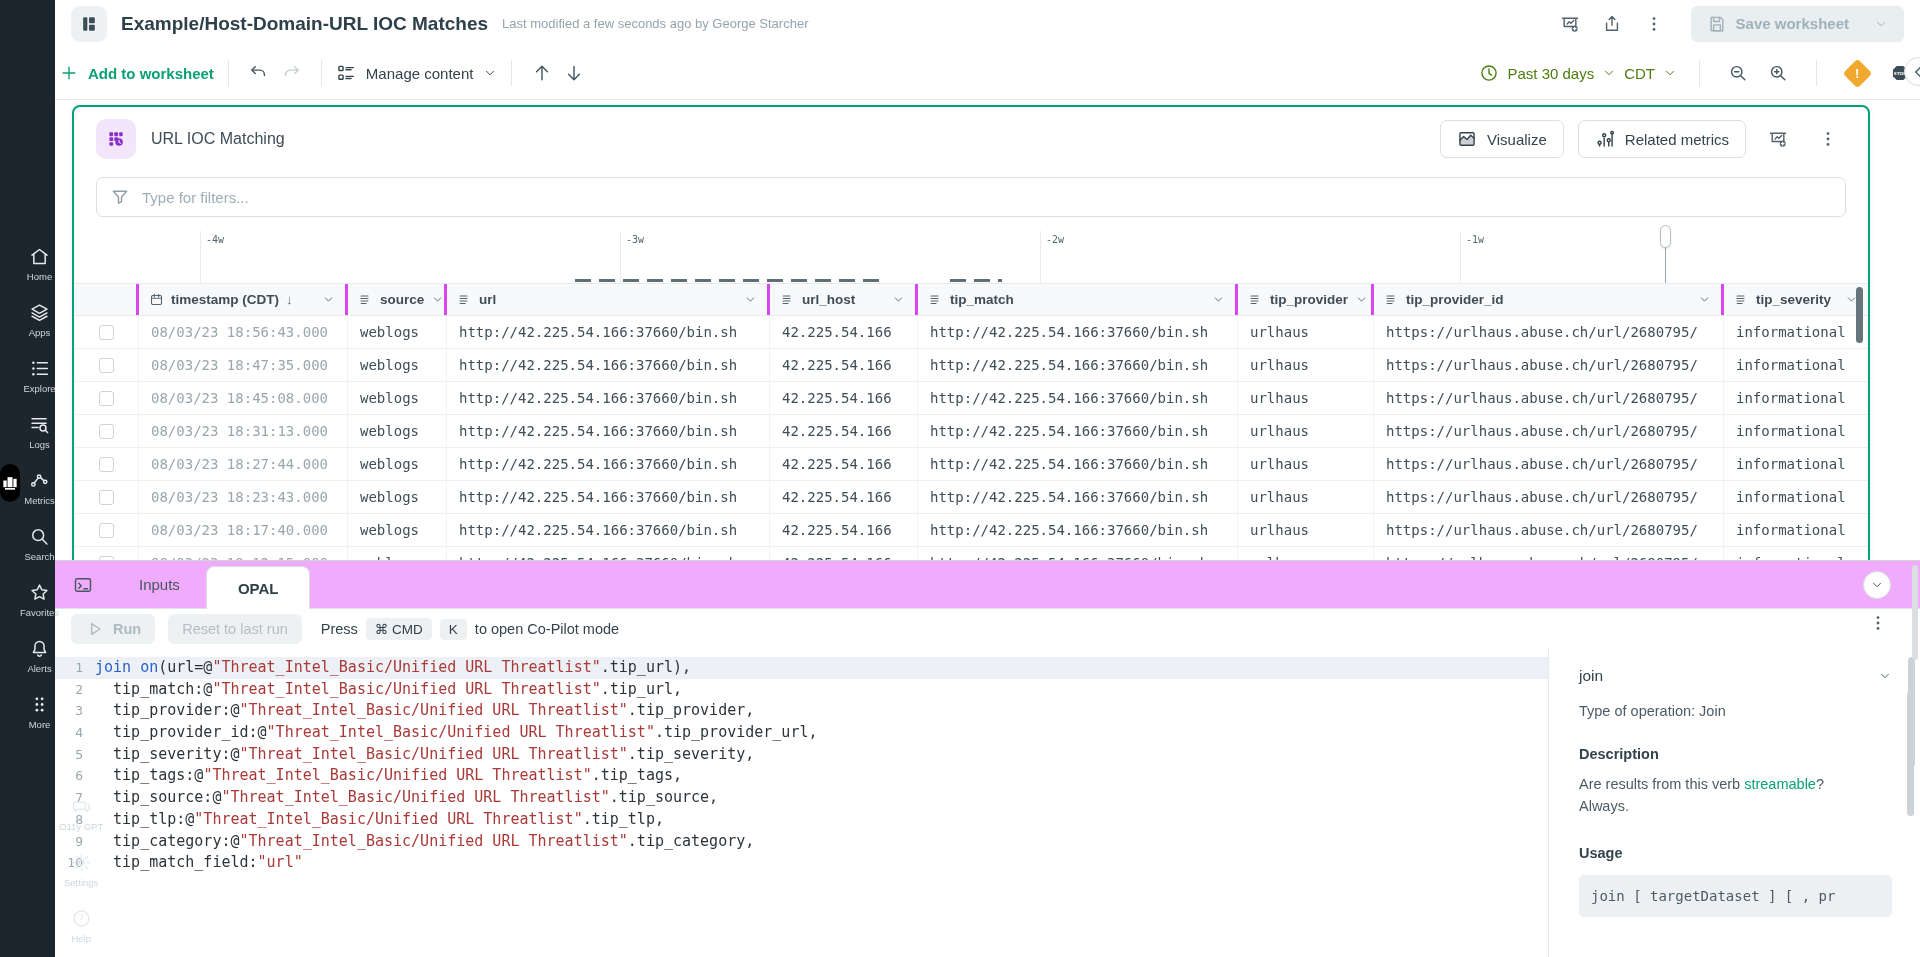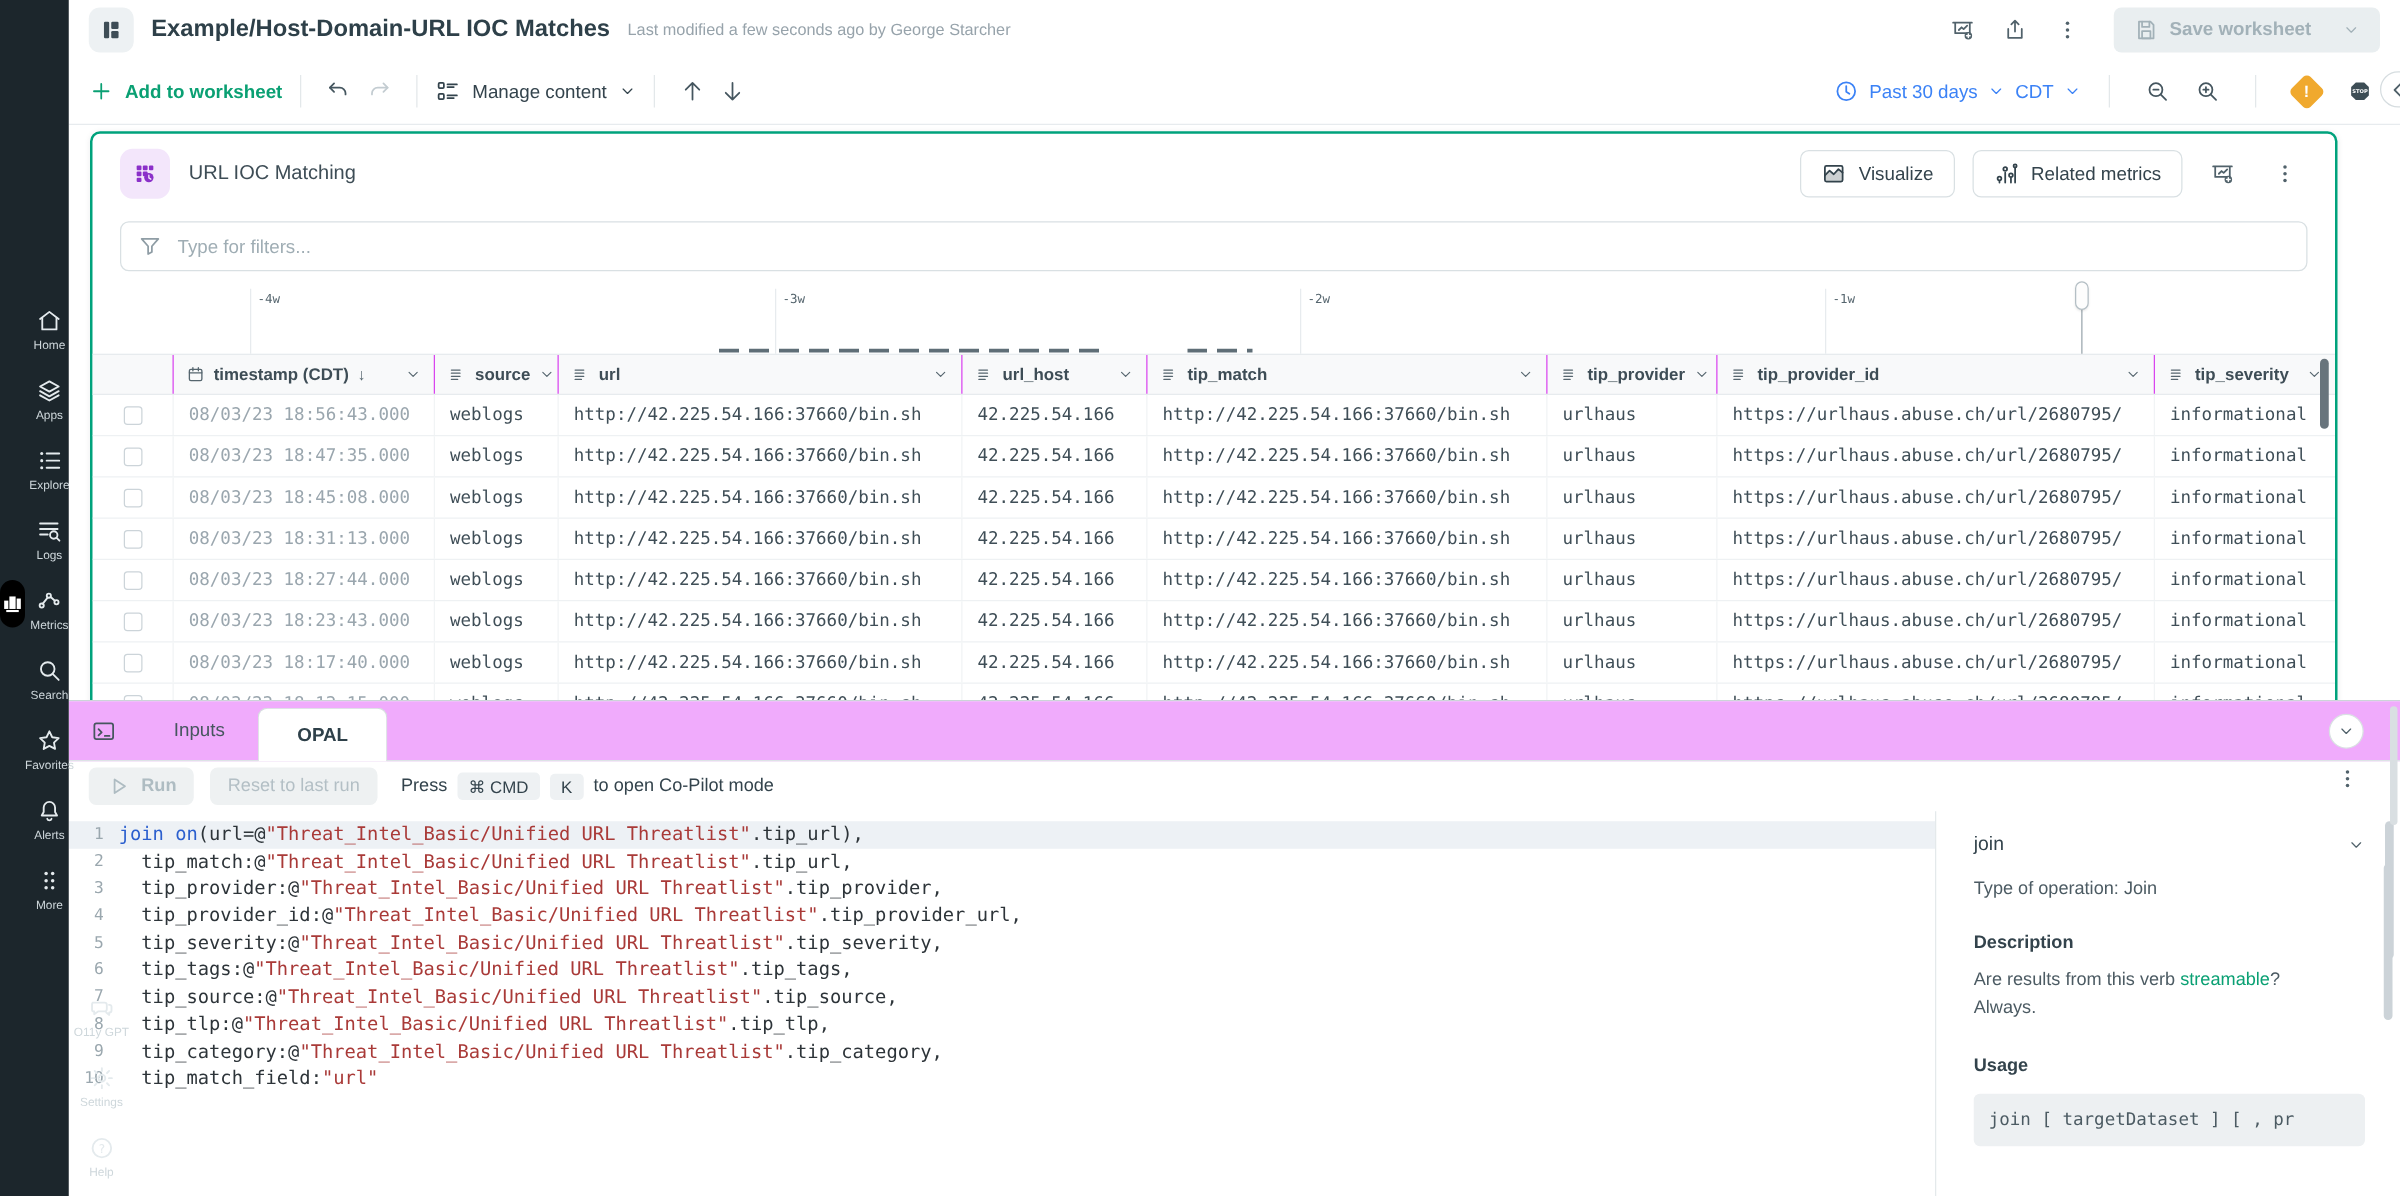--- a/index.html
+++ b/index.html
@@ -22,28 +22,28 @@
 
   .topbar{height:47px;display:flex;align-items:center;padding:0 16px;gap:14px;flex-shrink:0}
   .doc-icon-box{width:36px;height:36px;border-radius:9px;background:#edf1f3;display:flex;align-items:center;justify-content:center;color:#3e4d56;flex-shrink:0}
   .page-title{font-size:19px;font-weight:700;color:#2e4049;margin:0;white-space:nowrap}
   .subtitle{font-size:13px;color:#97a3ab;white-space:nowrap}
   .topbar-right{margin-left:auto;display:flex;align-items:center;gap:6px;color:#51626b}
   .icon-btn{width:36px;height:34px;display:flex;align-items:center;justify-content:center;border-radius:6px;color:#51626b;cursor:pointer}
   .save-btn{height:36px;background:#e9eef0;border-radius:6px;display:flex;align-items:center;gap:9px;padding:0 16px;color:#a2b1b8;font-weight:700;font-size:15px;margin-left:13px;cursor:default}
   .save-btn .chev{margin-left:16px}
 
-  .toolbar{height:53px;display:flex;align-items:center;padding:0 16px;border-bottom:1px solid #e7ebee;flex-shrink:0;position:relative}
+  .toolbar{height:53px;display:flex;align-items:center;padding:0 4px;border-bottom:1px solid #e7ebee;flex-shrink:0;position:relative}
   .tb-divider{width:1px;height:26px;background:#e3e8ea;margin:0 14px}
   .add-btn{color:#0aa073;font-weight:700;font-size:15px;display:flex;gap:9px;align-items:center;cursor:pointer}
   .tb-icon{color:#45565f;width:32px;height:32px;display:flex;align-items:center;justify-content:center;cursor:pointer}
   .tb-icon.disabled{color:#c3ccd1;cursor:default}
   .manage{display:flex;align-items:center;gap:10px;font-size:15px;color:#33434c;cursor:pointer}
   .toolbar-right{margin-left:auto;display:flex;align-items:center;gap:8px}
-  .time-range,.tz{display:flex;align-items:center;gap:8px;font-size:15px;color:#3b82f6;cursor:pointer}
+  .time-range,.tz{display:flex;align-items:center;gap:8px;font-size:15px;color:#4d7c0f;cursor:pointer}
   .warn{width:21px;height:21px;background:#f0a92e;transform:rotate(45deg);border-radius:4px;display:flex;align-items:center;justify-content:center;margin:0 8px}
   .warn span{transform:rotate(-45deg);color:#fff;font-weight:700;font-size:13px}
   .edge-circle{position:absolute;right:-13px;top:10px;width:29px;height:29px;border:1px solid #d6dde0;border-radius:50%;background:#fff;display:flex;align-items:center;justify-content:center;color:#51626b;z-index:6}
 
   
   .canvas{height:460px;position:relative;overflow:hidden;flex-shrink:0;background:#fff}
   .card{position:absolute;left:17px;top:5px;width:1798px;height:700px;background:#fff;border:2px solid #00a27c;border-radius:8px;box-shadow:0 1px 5px rgba(20,40,50,.08);overflow:hidden}
   .card-head{height:64px;display:flex;align-items:center;padding:0 22px;gap:15px}
   .panel-icon{width:40px;height:40px;border-radius:10px;background:#f3e6fb;display:flex;align-items:center;justify-content:center;color:#8b30c9;flex-shrink:0}
   .panel-title{font-size:16px;color:#3e4d56}
@@ -55,21 +55,21 @@
   .filterbar input::placeholder{color:#9fadb4}
 
   .timeline{position:relative;height:58px;margin-top:8px}
   .tl-line{position:absolute;top:6px;bottom:0;width:1px;background:#e7ebee}
   .tl-label{position:absolute;top:9px;font-size:10px;color:#55656e;font-family:"DejaVu Sans Mono",monospace}
   .tl-dash{position:absolute;bottom:1px;height:3px;background:repeating-linear-gradient(90deg,#5f6e77 0 16px,transparent 16px 24px)}
   .tl-brush-line{position:absolute;top:4px;bottom:0;width:1px;background:#9aa6ad}
   .tl-brush-handle{position:absolute;top:0;width:11px;height:23px;border:1px solid #b4bfc5;background:#fdfdfd;border-radius:6px;box-shadow:0 1px 2px rgba(0,0,0,.10);cursor:ew-resize}
 
   .tbl-head{display:flex;height:33px;background:#f8f9fa;border-top:1px solid #e7ebee;border-bottom:1px solid #e7ebee}
-  .hcell{display:flex;align-items:center;gap:7px;height:100%;padding:0 10px;border-right:1px solid #d946ef;font-size:13.5px;font-weight:700;color:#3e4d56;white-space:nowrap;overflow:hidden;flex-shrink:0;cursor:pointer}
+  .hcell{display:flex;align-items:center;gap:7px;height:100%;padding:0 10px;border-right:3px solid #d946ef;font-size:13.5px;font-weight:700;color:#3e4d56;white-space:nowrap;overflow:hidden;flex-shrink:0;cursor:pointer}
   .hcell .colicon,.hcell .sort{color:#55656e}
   .hcell .chev{margin-left:auto;color:#55656e}
   .sort{font-size:13px;font-weight:400}
   .tbl-row{display:flex;height:33px;border-bottom:1px solid #eef1f3}
   .cell{height:100%;display:flex;align-items:center;padding:0 12px;border-right:1px solid #f1f4f5;font-family:"DejaVu Sans Mono",monospace;font-size:14px;color:#3f4e57;white-space:nowrap;overflow:hidden;flex-shrink:0}
   .cell.ts{color:#9aa6ae}
   .selcell{justify-content:center}
   .checkbox{width:15px;height:15px;border:1.5px solid #ccd4d9;border-radius:3px;background:#fff;cursor:pointer}
   .colw0{width:65px}.colw1{width:209px}.colw2{width:99px}.colw3{width:323px}.colw4{width:148px}
   .colw5{width:320px}.colw6{width:136px}.colw7{width:350px}.colw8{flex:1;border-right:none}

